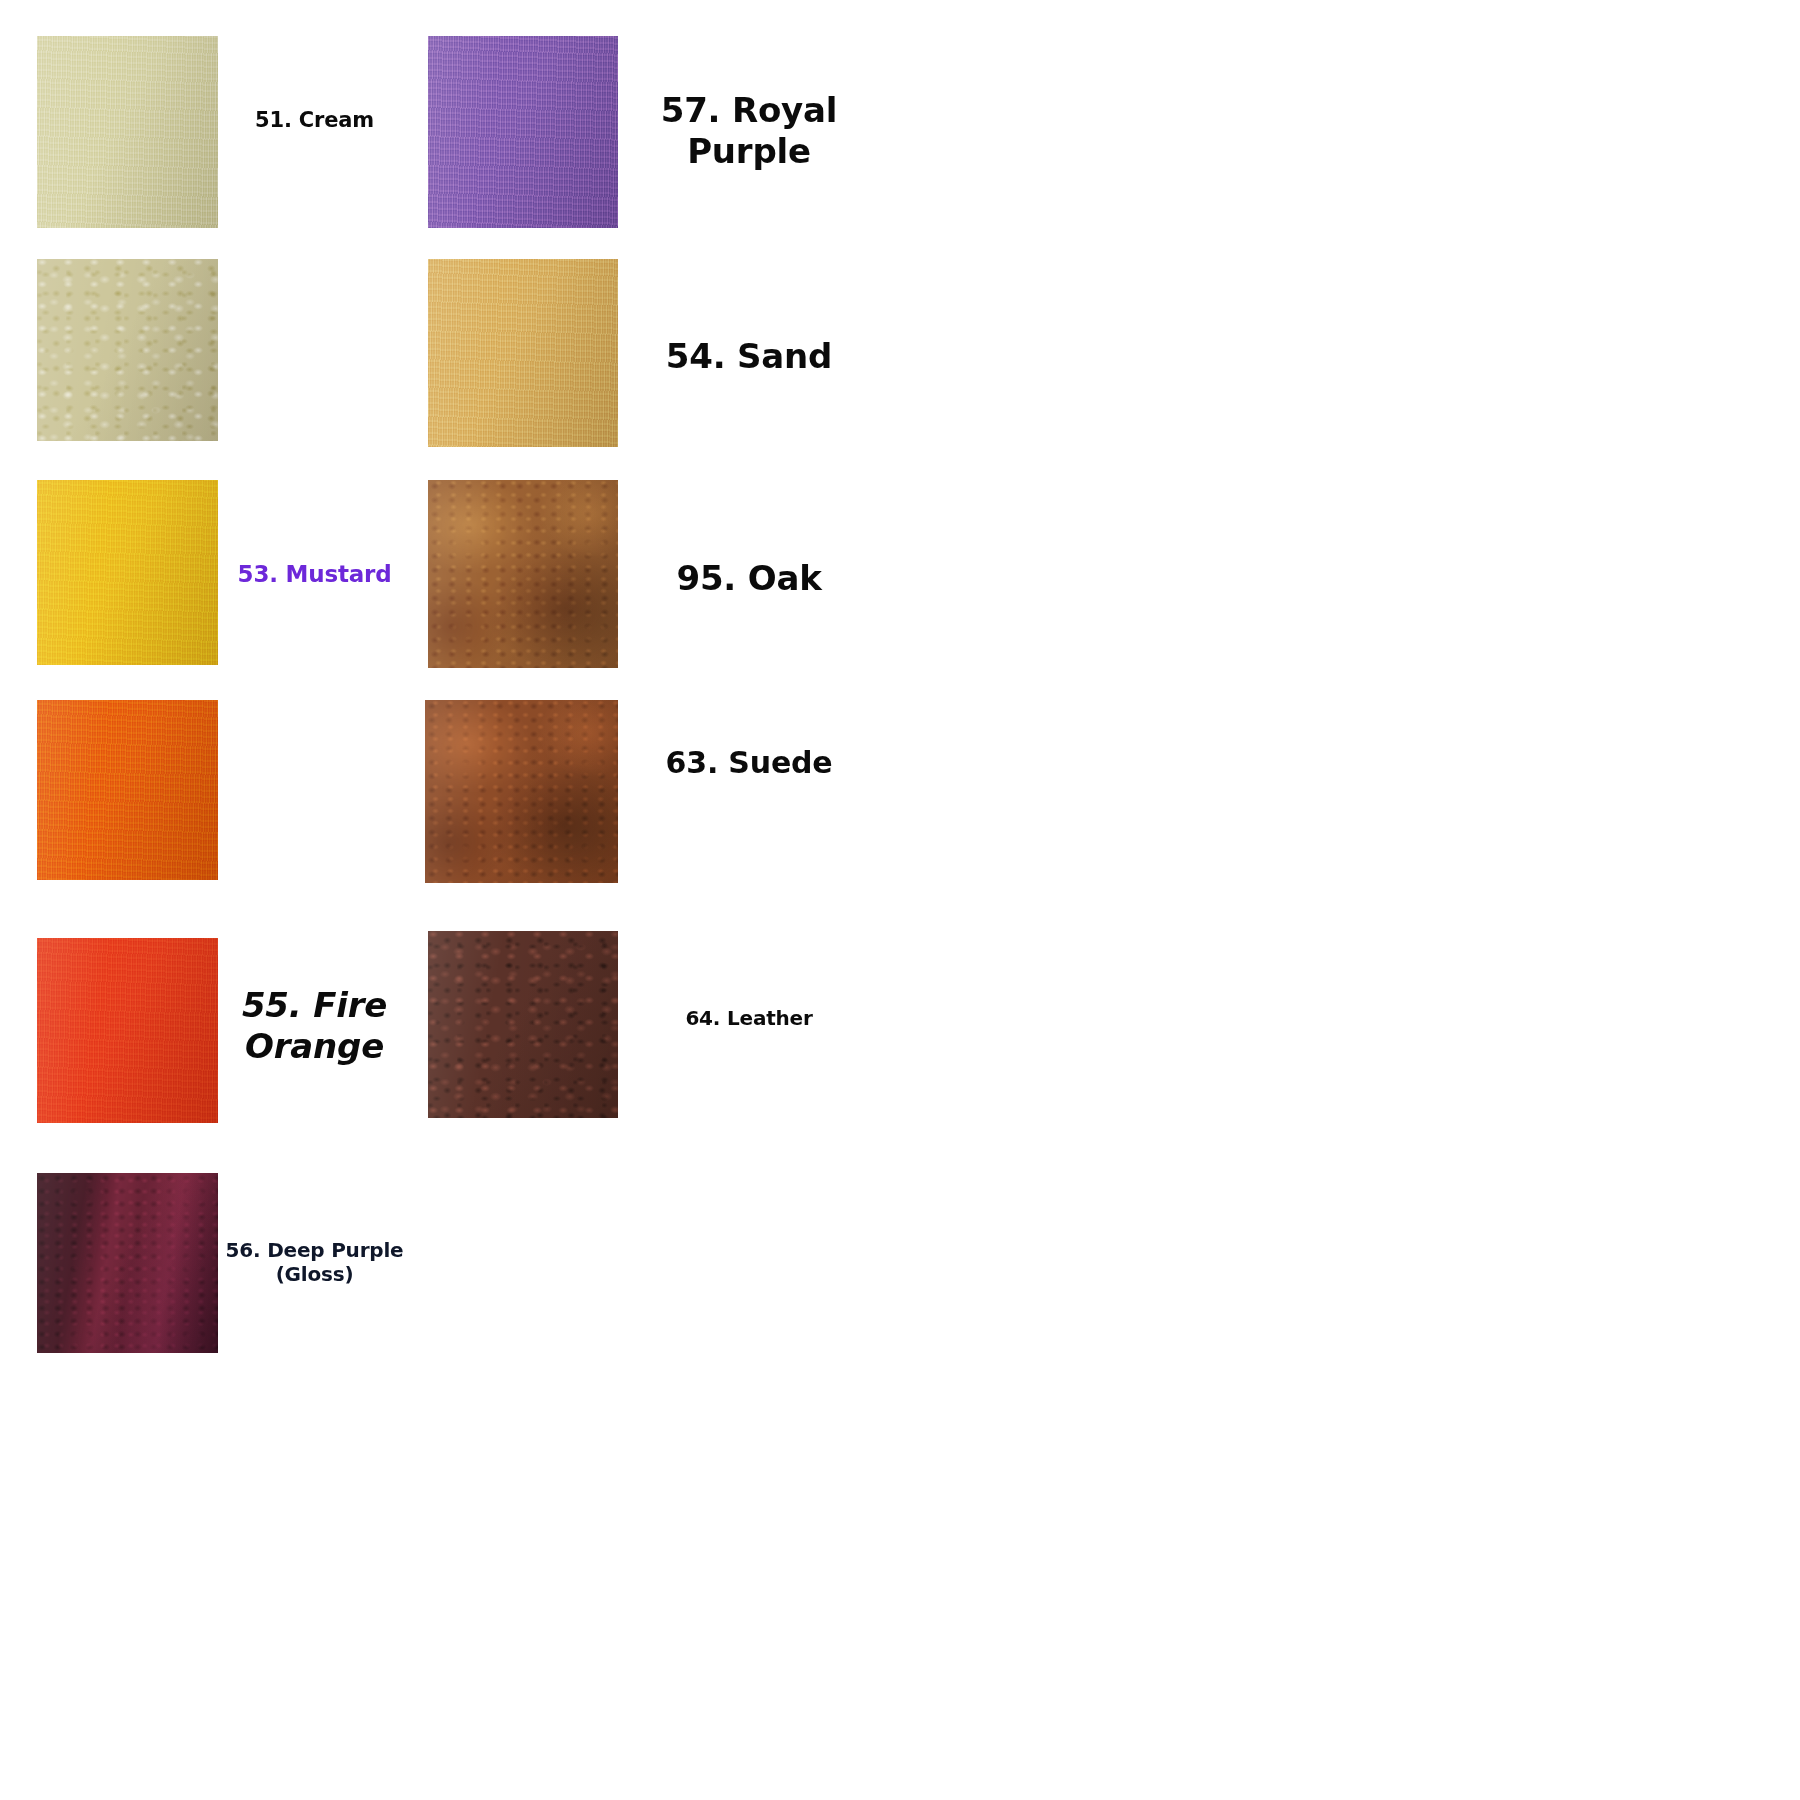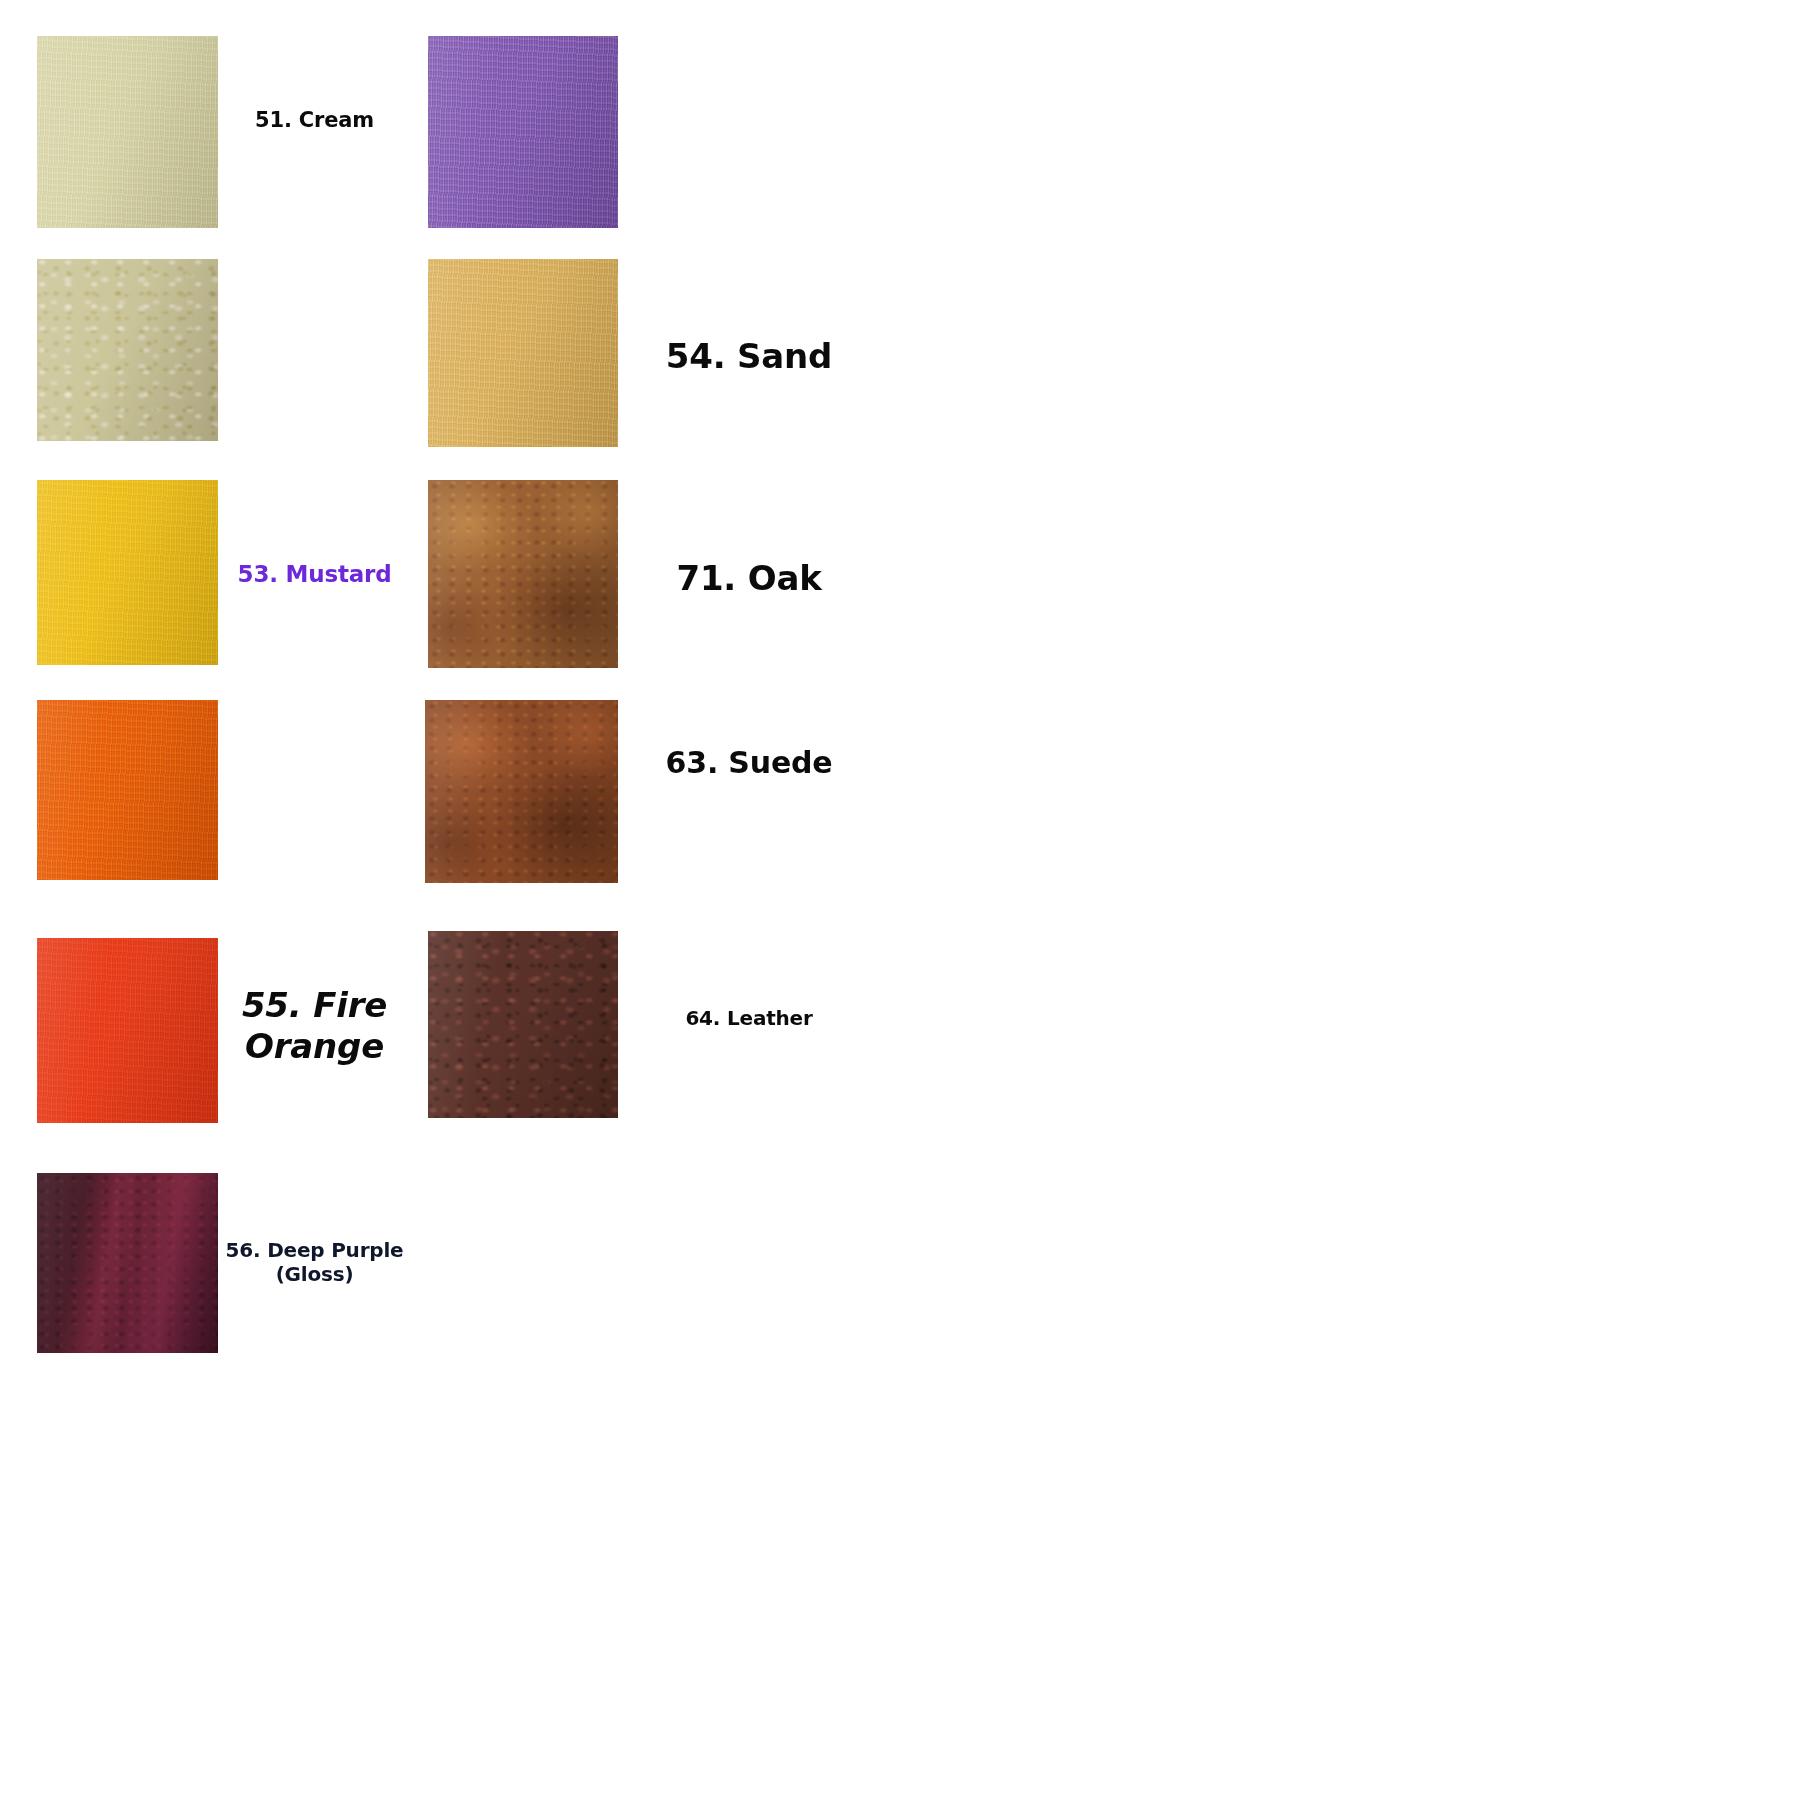--- a/index.html
+++ b/index.html
@@ -104,20 +104,21 @@
         <div class="shade" style="background: linear-gradient(100deg, rgba(255, 255, 255, 0.1) 0%, rgba(255, 255, 255, 0) 35%, rgba(0, 0, 0, 0.07) 100%);"></div>
       </div>
     </div>
     <div class="label" style="left: 214px; top: 108px; width: 185px; font-size: 21px; color: rgb(11, 11, 11);">51. Cream</div>
     <div class="swatch-cell" style="left: 420px; top: 36px; width: 190px; height: 192px;">
       <div class="swatch" style="width: 190px; height: 192px; background: linear-gradient(118deg, rgb(135, 97, 181) 0%, rgb(135, 97, 181) 46%, rgb(117, 80, 163) 100%);">
         <div class="grain fine"></div>
         <div class="shade" style="background: linear-gradient(100deg, rgba(255, 255, 255, 0.1) 0%, rgba(255, 255, 255, 0) 35%, rgba(0, 0, 0, 0.07) 100%);"></div>
       </div>
     </div>
+    <div class="label" style="left: 616px; top: 90px; width: 250px; font-size: 34px; color: rgb(11, 11, 11);">57. Royal Purple</div>
     <div class="swatch-cell" style="left: 29px; top: 259px; width: 181px; height: 182px;">
       <div class="swatch" style="width: 181px; height: 182px; background: linear-gradient(118deg, rgb(205, 199, 156) 0%, rgb(205, 199, 156) 46%, rgb(185, 178, 137) 100%);">
         <div class="grain pebble"></div>
         <div class="shade" style="background: linear-gradient(100deg, rgba(255, 255, 255, 0.1) 0%, rgba(255, 255, 255, 0) 35%, rgba(0, 0, 0, 0.07) 100%);"></div>
       </div>
     </div>
     <div class="swatch-cell" style="left: 420px; top: 259px; width: 190px; height: 188px;">
       <div class="swatch" style="width: 190px; height: 188px; background: linear-gradient(118deg, rgb(220, 180, 100) 0%, rgb(220, 180, 100) 46%, rgb(202, 161, 82) 100%);">
         <div class="grain fine"></div>
         <div class="shade" style="background: linear-gradient(100deg, rgba(255, 255, 255, 0.1) 0%, rgba(255, 255, 255, 0) 35%, rgba(0, 0, 0, 0.07) 100%);"></div>
@@ -130,21 +131,21 @@
         <div class="shade" style="background: linear-gradient(100deg, rgba(255, 255, 255, 0.1) 0%, rgba(255, 255, 255, 0) 35%, rgba(0, 0, 0, 0.07) 100%);"></div>
       </div>
     </div>
     <div class="label" style="left: 214px; top: 560px; width: 185px; font-size: 23px; color: #6d28d9;">53. Mustard</div>
     <div class="swatch-cell" style="left: 420px; top: 480px; width: 190px; height: 188px;">
       <div class="swatch" style="width: 190px; height: 188px; background: linear-gradient(118deg, rgb(156, 98, 51) 0%, rgb(156, 98, 51) 46%, rgb(128, 78, 39) 100%);">
         <div class="grain mottle"></div>
         <div class="shade" style="background: linear-gradient(100deg, rgba(255, 255, 255, 0.1) 0%, rgba(255, 255, 255, 0) 35%, rgba(0, 0, 0, 0.07) 100%);"></div>
       </div>
     </div>
-    <div class="label" style="left: 616px; top: 558px; width: 250px; font-size: 34px; color: rgb(11, 11, 11);">71. Oak</div>
+    <div class="label" style="left: 616px; top: 558px; width: 250px; font-size: 34px; color: rgb(11, 11, 11);">95. Oak</div>
     <div class="swatch-cell" style="left: 29px; top: 700px; width: 181px; height: 180px;">
       <div class="swatch" style="width: 181px; height: 180px; background: linear-gradient(118deg, rgb(233, 99, 16) 0%, rgb(233, 99, 16) 46%, rgb(215, 85, 7) 100%);">
         <div class="grain fine"></div>
         <div class="shade" style="background: linear-gradient(100deg, rgba(255, 255, 255, 0.1) 0%, rgba(255, 255, 255, 0) 35%, rgba(0, 0, 0, 0.07) 100%);"></div>
       </div>
     </div>
     <div class="swatch-cell" style="left: 417px; top: 700px; width: 193px; height: 183px;">
       <div class="swatch" style="width: 193px; height: 183px; background: linear-gradient(118deg, rgb(142, 76, 40) 0%, rgb(142, 76, 40) 46%, rgb(118, 60, 29) 100%);">
         <div class="grain mottle"></div>
         <div class="shade" style="background: linear-gradient(100deg, rgba(255, 255, 255, 0.1) 0%, rgba(255, 255, 255, 0) 35%, rgba(0, 0, 0, 0.07) 100%);"></div>

